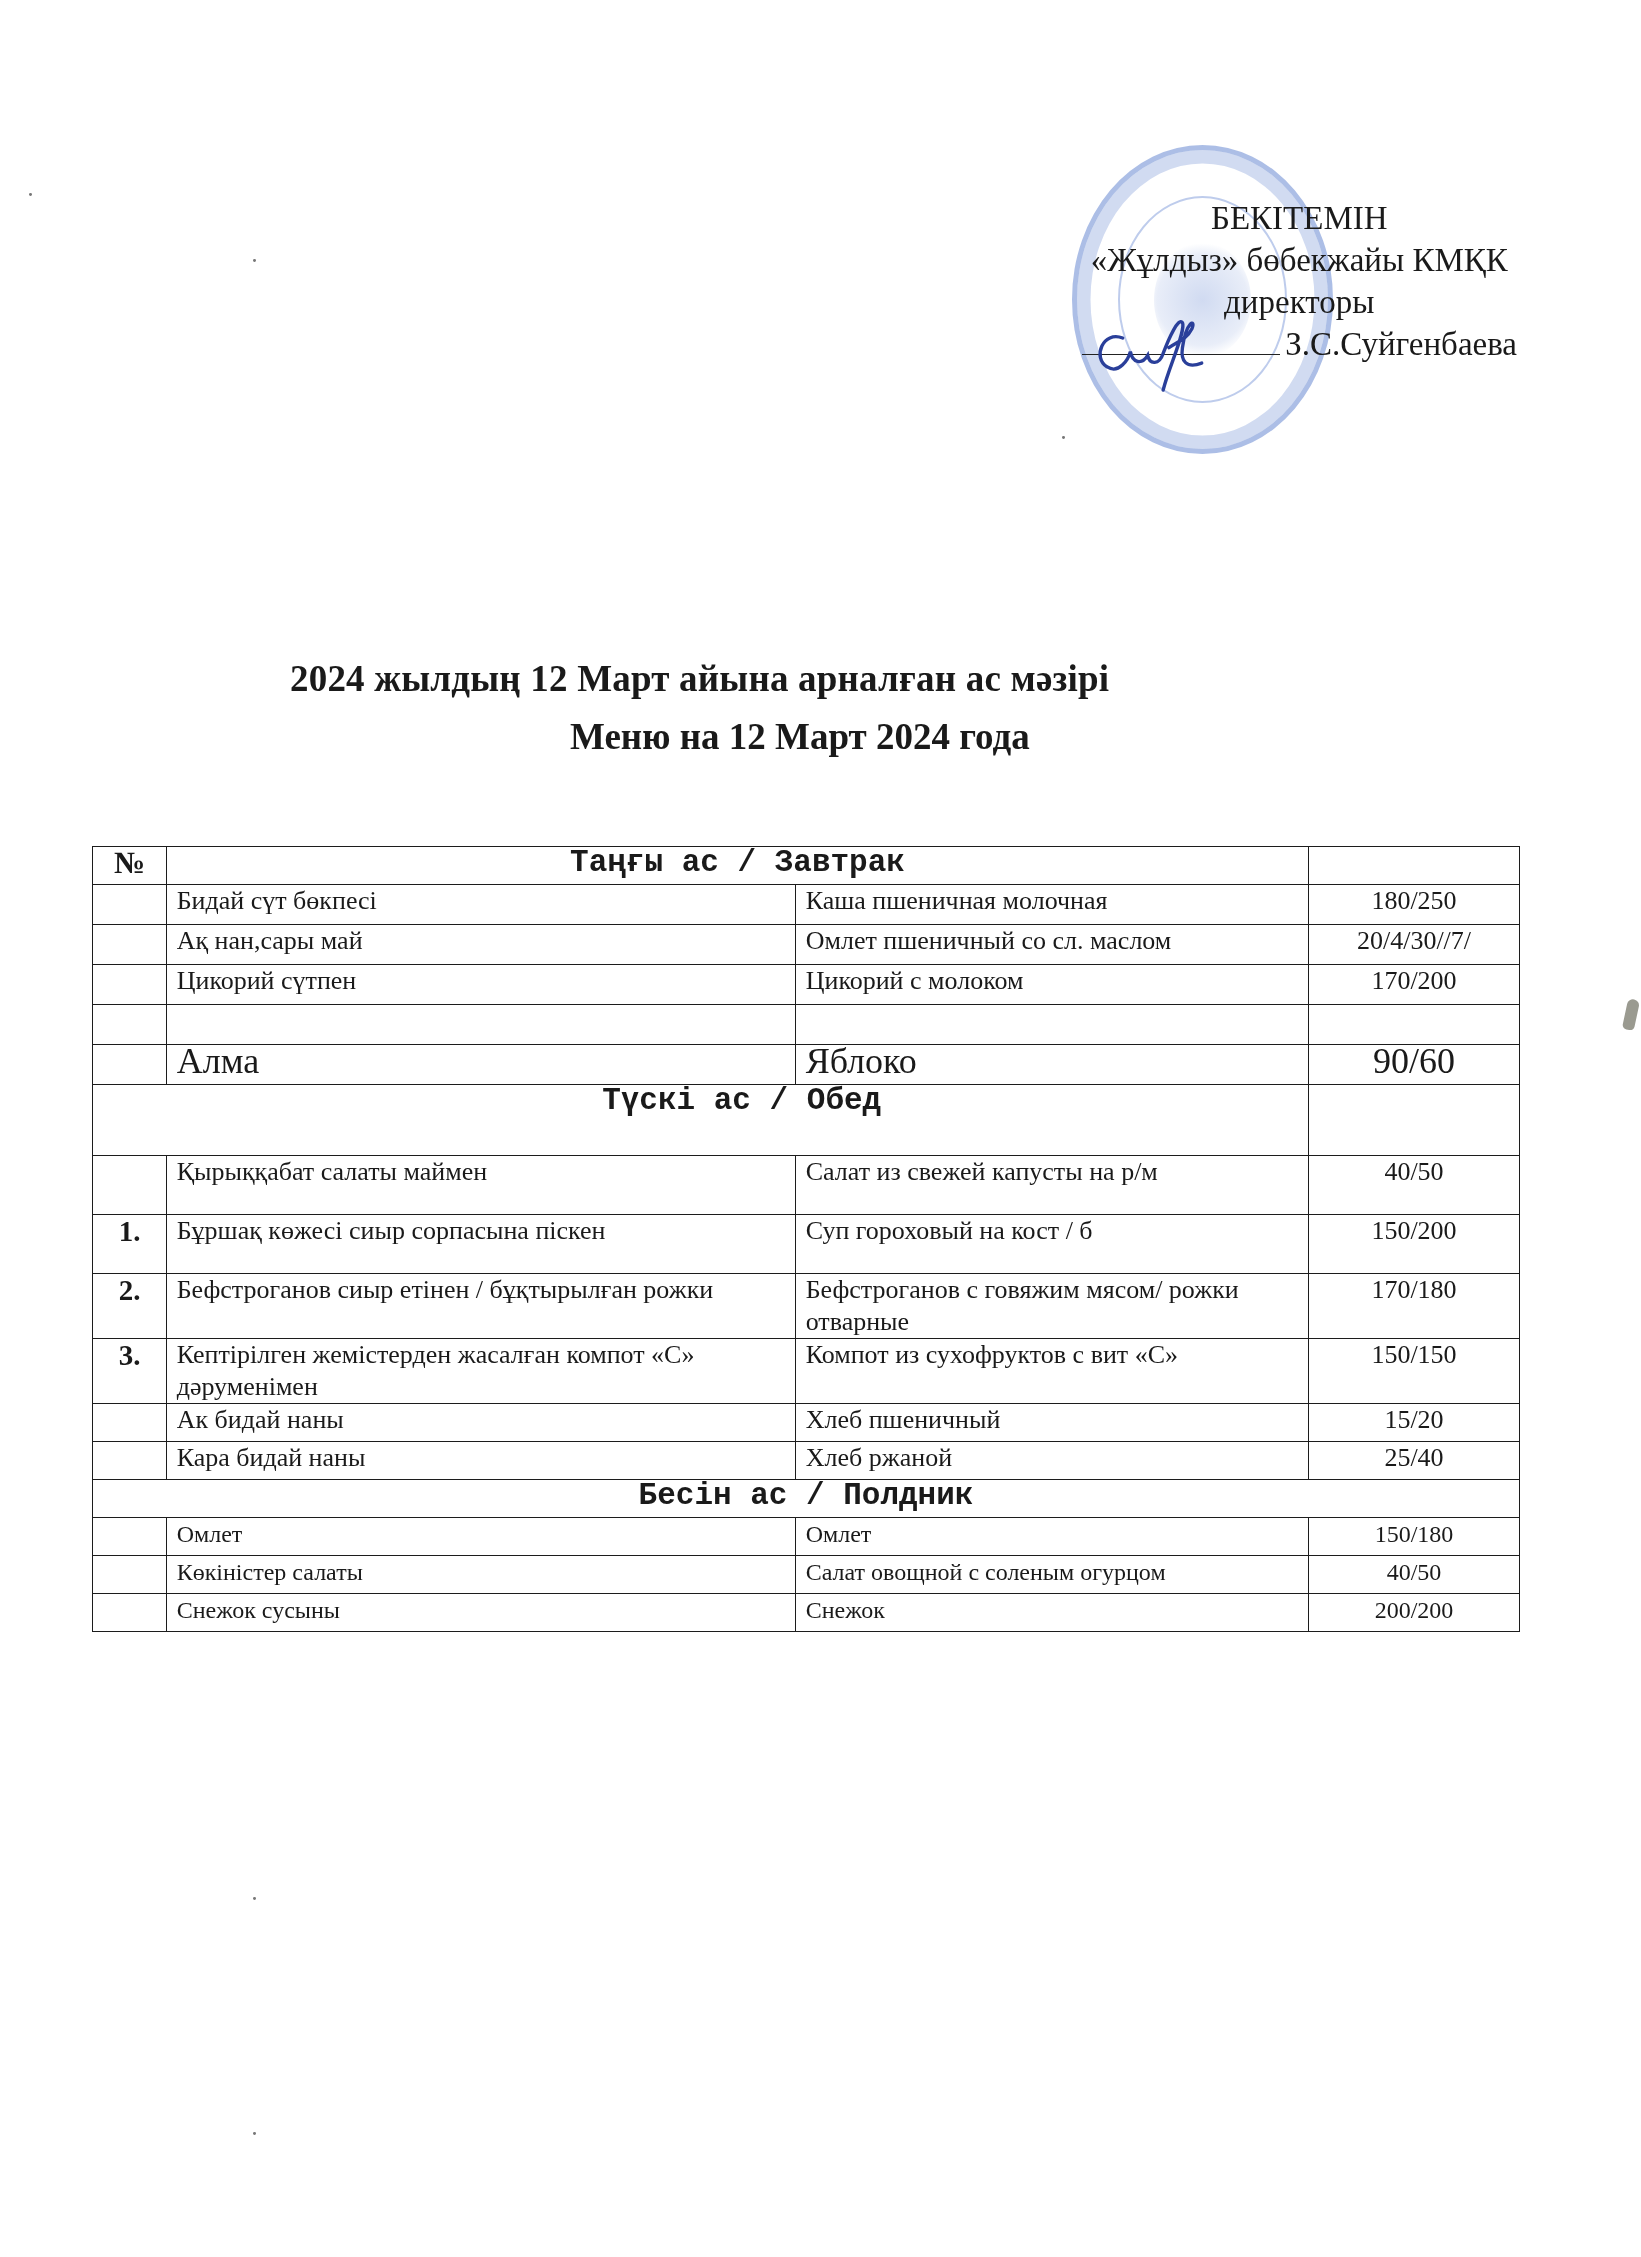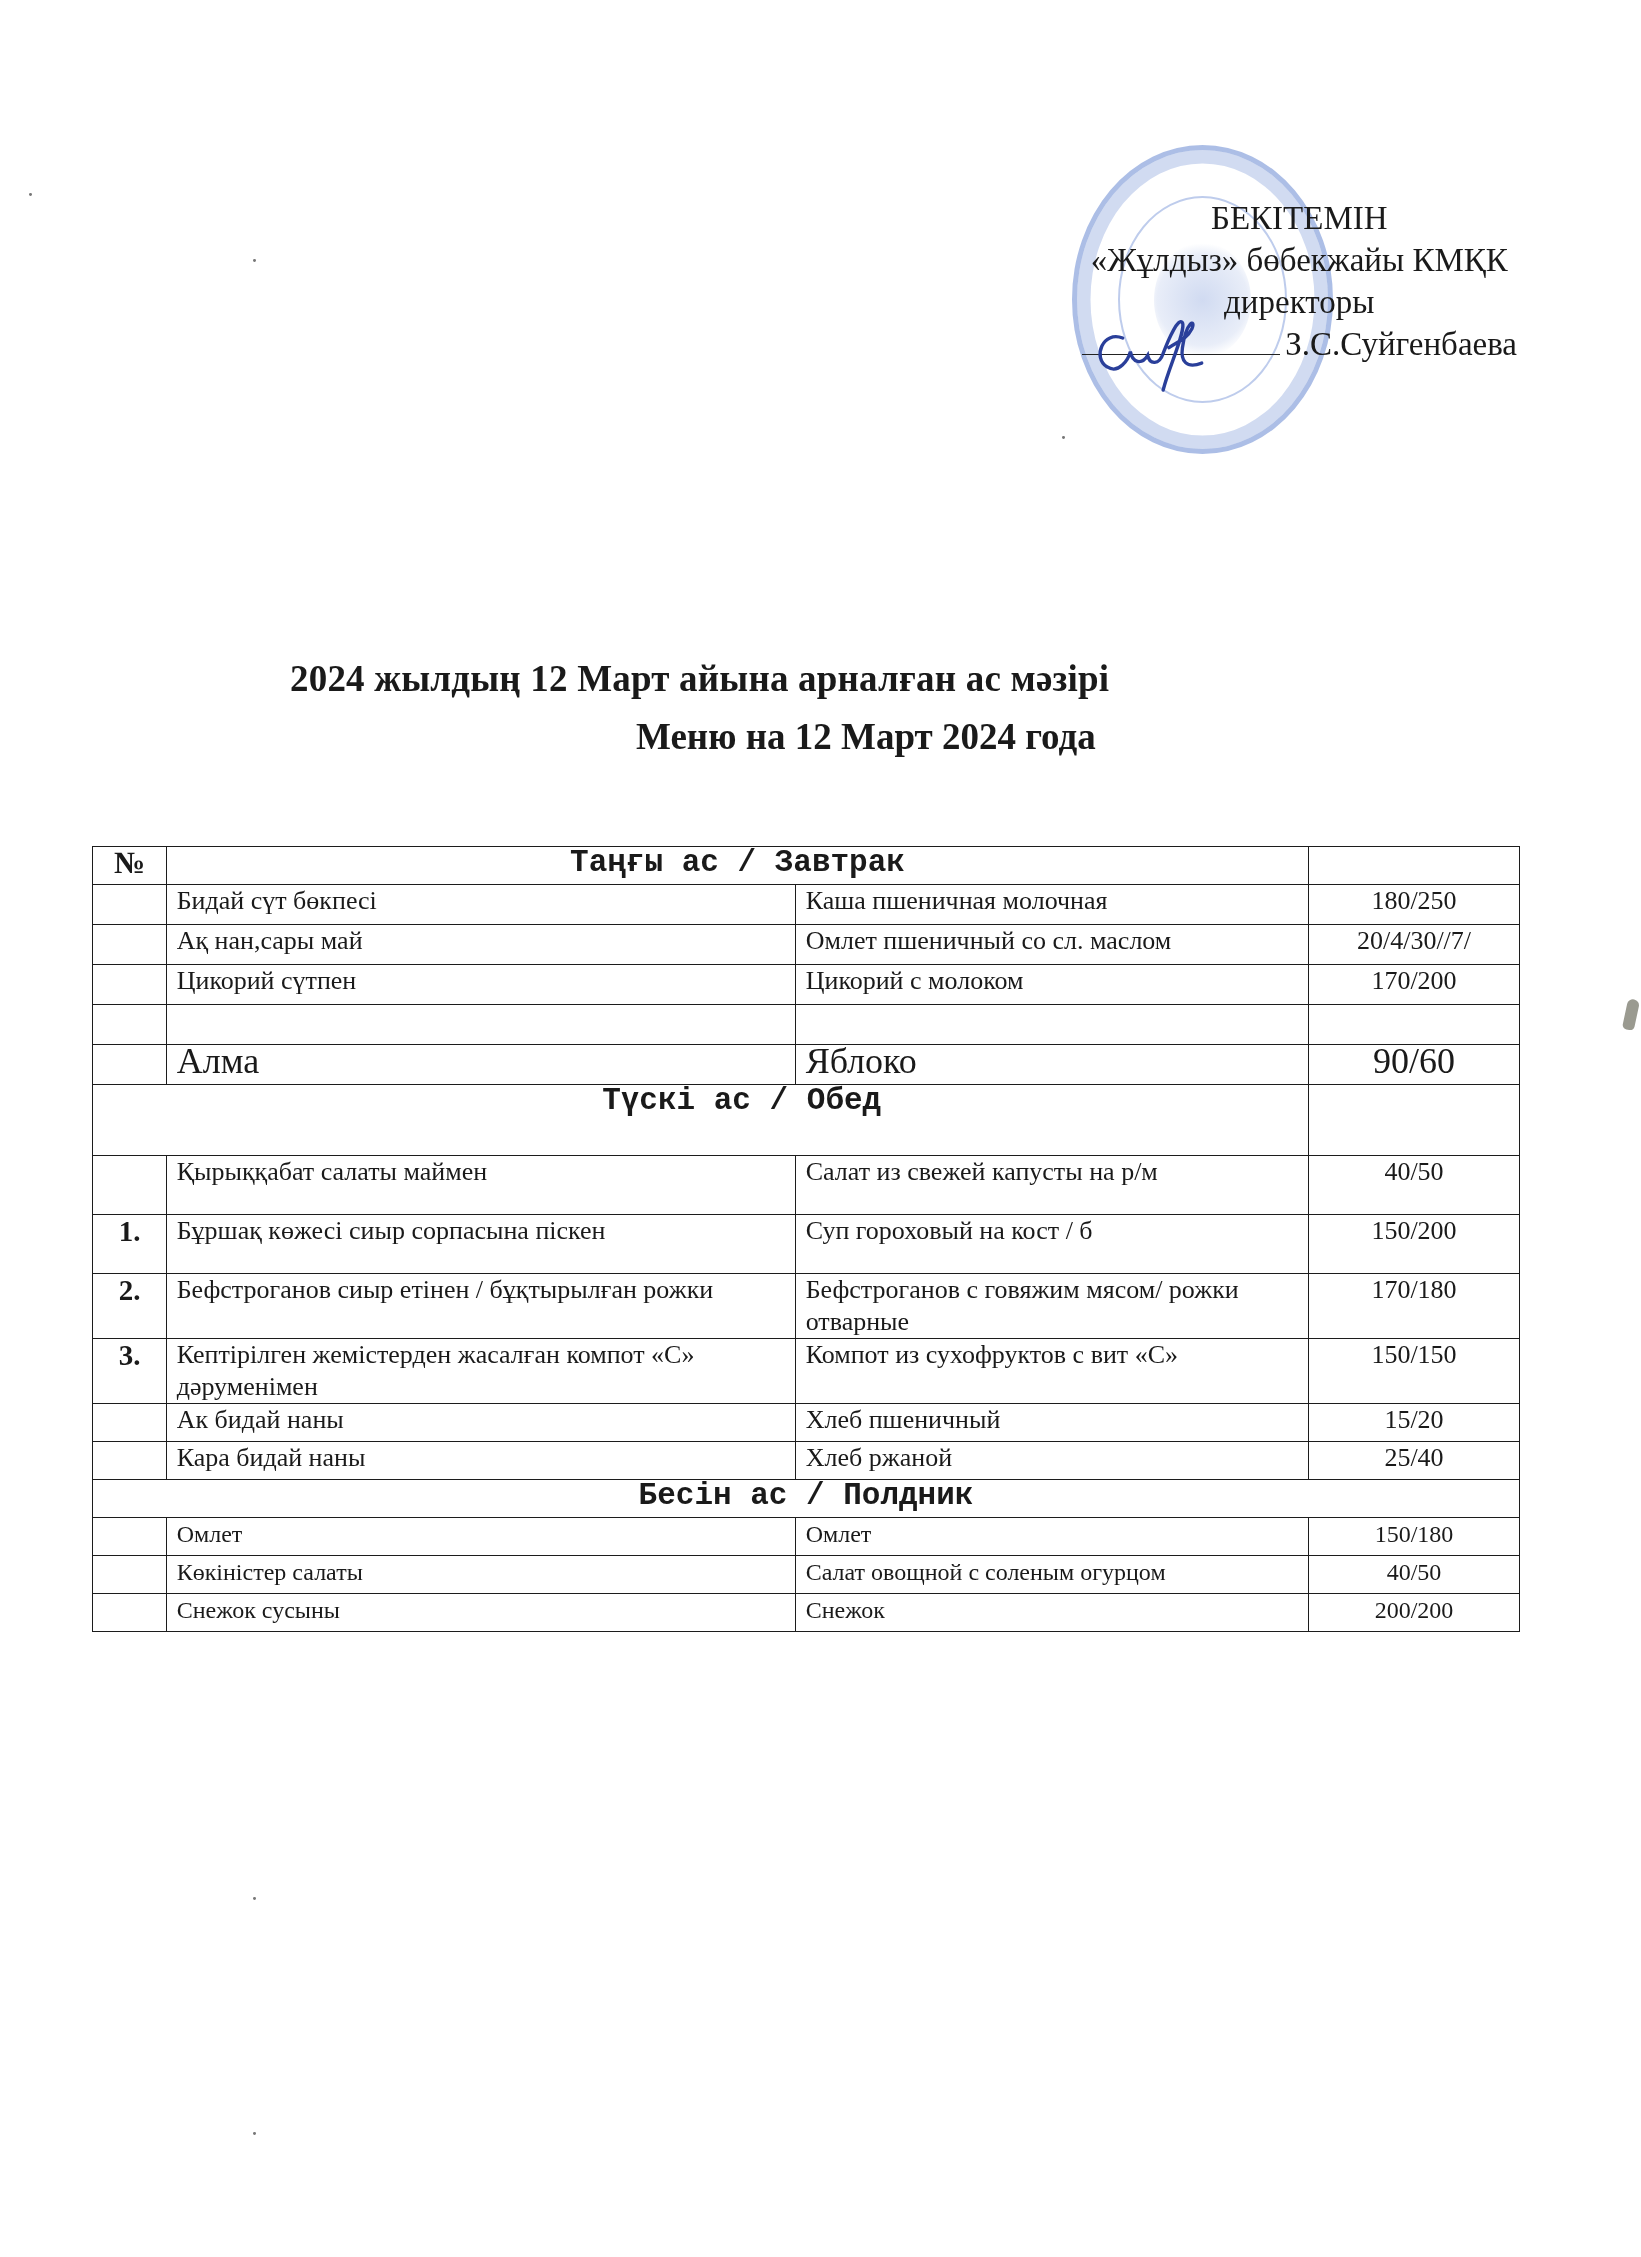--- a/index.html
+++ b/index.html
@@ -51,21 +51,21 @@
     .signature {
       position: absolute; left: 1086px; top: 309px;
       width: 135px; height: 87px; z-index: 3;
     }
     .titles {
       position: absolute; left: 0; top: 657px; width: 1641px;
       font-weight: bold;
       font-size: 37px;
     }
     .titles .t1 { position: absolute; left: 290px; top: 0; white-space: nowrap; letter-spacing: 0.2px; }
-    .titles .t2 { position: absolute; left: 636px; top: 58px; white-space: nowrap; }
+    .titles .t2 { position: absolute; left: 570px; top: 58px; white-space: nowrap; }
 
     table.menu {
       position: absolute;
       left: 92px; top: 846px;
       width: 1427px;
       border-collapse: collapse;
       table-layout: fixed;
       font-size: 26px;
     }
     table.menu td {

